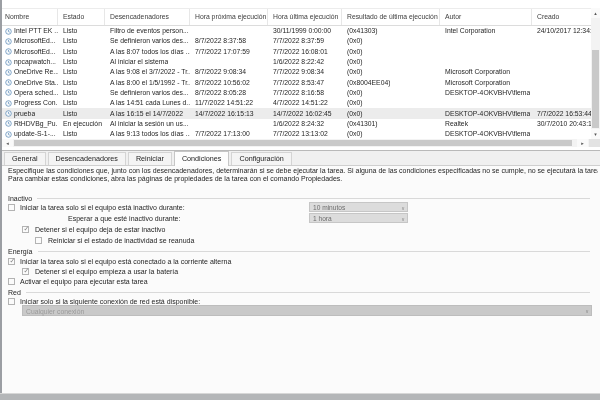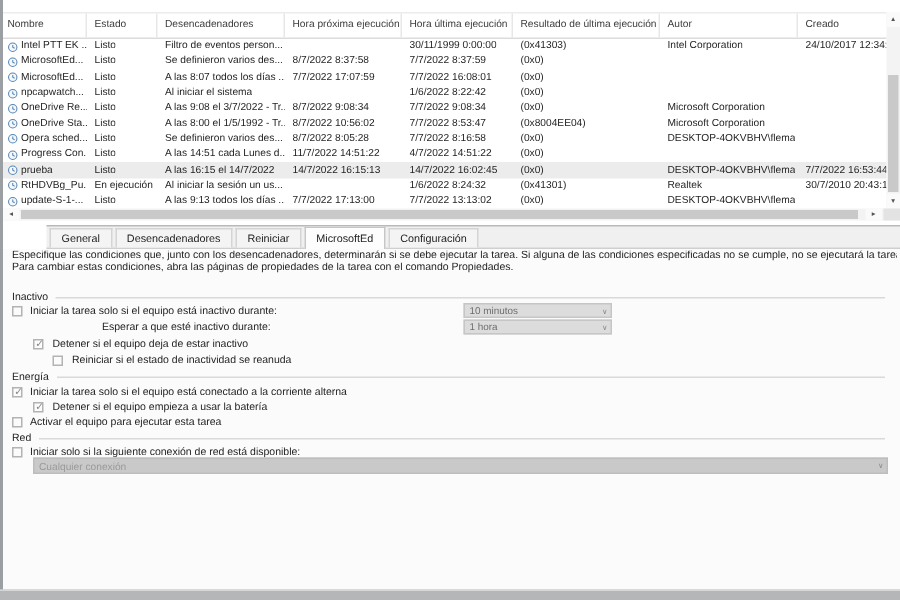--- a/index.html
+++ b/index.html
@@ -31,21 +31,21 @@
   .vthumb{position:absolute;left:1px;width:7px;top:42px;height:78px;background:var(--scrollbar_thumb,#c9c9c9);}
   .hscroll{position:absolute;top:139px;left:2px;right:0;height:8px;background:#f3f3f3;}
   .hbtn{position:absolute;top:0;width:11px;height:8px;background:#fafafa;color:#555;font-size:5px;
         text-align:center;line-height:8px;}
   .hthumb{position:absolute;top:1px;left:12px;width:558px;height:6px;background:var(--scrollbar_thumb,#c9c9c9);}
   .corner{position:absolute;top:0;right:0;width:11px;height:8px;background:#e3e3e3;}
 
   
   .tabstrip{position:absolute;top:150px;left:2px;right:0;height:16px;background:var(--tabstrip_bg,#f0f0f0);
             border-top:1px solid #b9b9b9;border-bottom:1px solid #cfcfcf;display:flex;align-items:flex-end;
-            padding-left:2px;box-sizing:border-box;margin-left:29px;}
+            padding-left:2px;box-sizing:border-box;}
   .tab{font-size:7.2px;height:12px;line-height:12px;padding:0 7px;border:1px solid #d4d4d4;border-bottom:none;
        background:#f4f4f4;margin-right:2px;color:#222;white-space:nowrap;}
   .tab.active{background:#fdfdfd;height:14px;line-height:14px;margin-bottom:-1px;position:relative;z-index:2;
        border-color:#c6c6c6;}
 
   
   .panel{position:absolute;top:166px;left:2px;right:0;bottom:6px;background:var(--panel_bg,#fbfbfb);}
   .desc{position:absolute;left:6px;right:2px;font-size:7px;line-height:8px;color:#1e1e1e;
         white-space:nowrap;overflow:hidden;}
   .grp{position:absolute;left:6px;right:10px;display:flex;align-items:center;height:9px;}
@@ -424,21 +424,21 @@
   <div class="hbtn" style="left:0;">◂</div>
   <div class="hthumb"></div>
   <div class="hbtn" style="right:12px;">▸</div>
   <div class="corner"></div>
 </div>
 
 <div class="tabstrip">
   <span class="tab">General</span>
   <span class="tab">Desencadenadores</span>
   <span class="tab">Reiniciar</span>
-  <span class="tab active">MicrosoftEd</span>
+  <span class="tab active">Condiciones</span>
   <span class="tab">Configuración</span>
 </div>
 
 <div class="panel">
   <div class="desc" style="top:1px;">Especifique las condiciones que, junto con los desencadenadores, determinarán si se debe ejecutar la tarea. Si alguna de las condiciones especificadas no se cumple, no se ejecutará la tarea.</div>
   <div class="desc" style="top:9px;">Para cambiar estas condiciones, abra las páginas de propiedades de la tarea con el comando Propiedades.</div>
 
   <div class="grp" style="top:28px;">
     <span class="gt">Inactivo</span>
     <span class="gl"></span>

